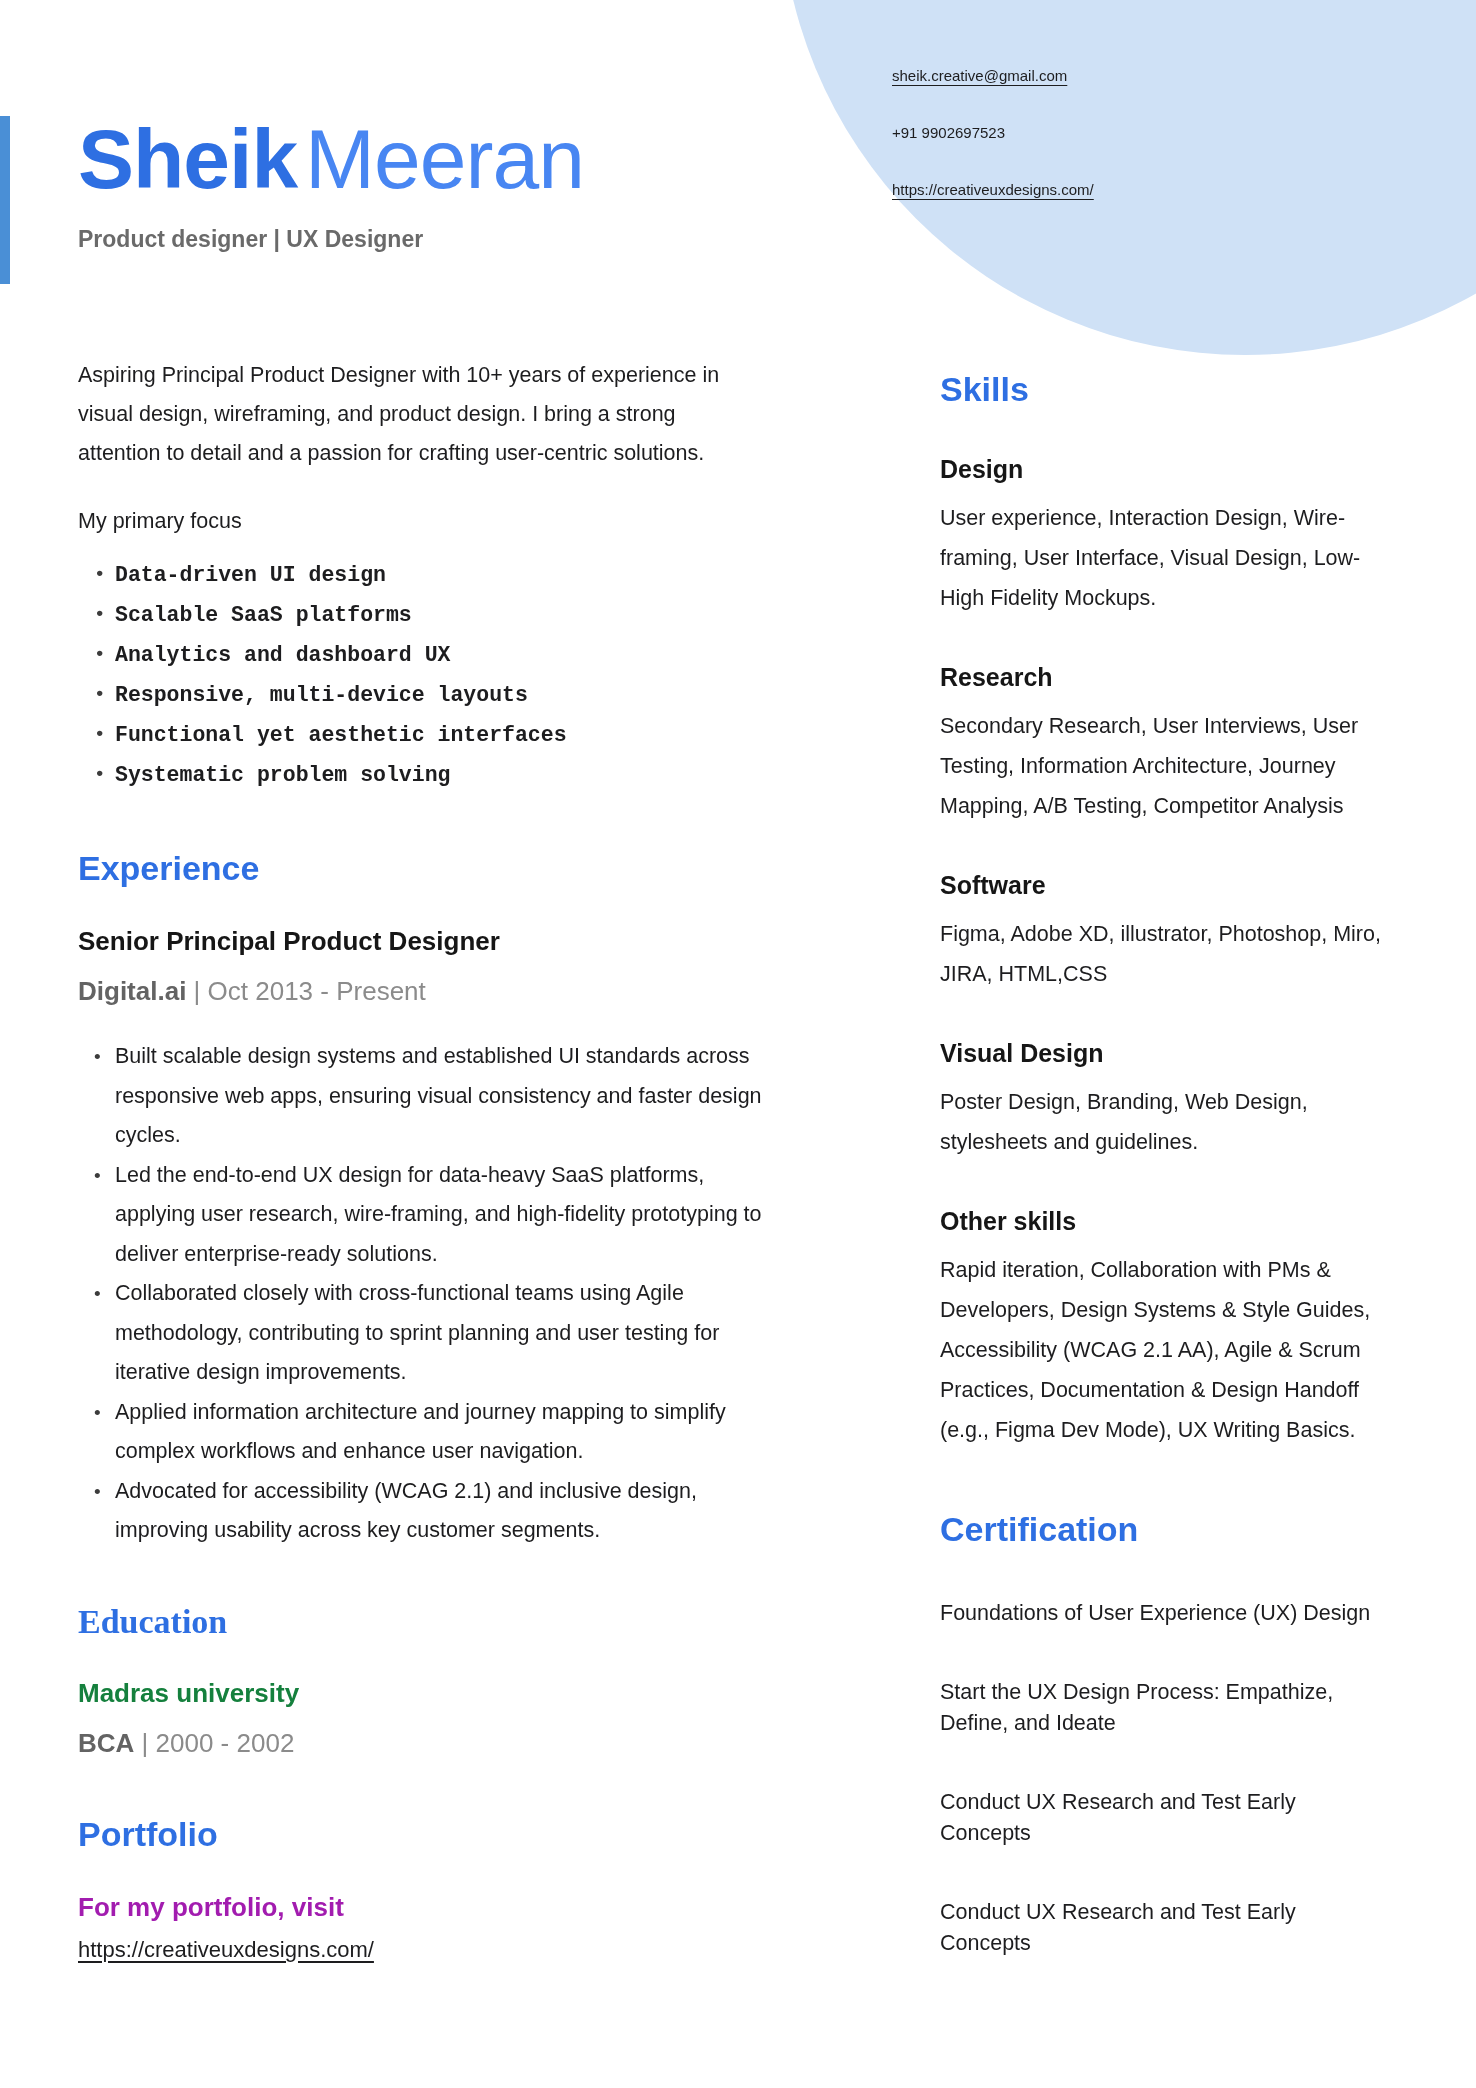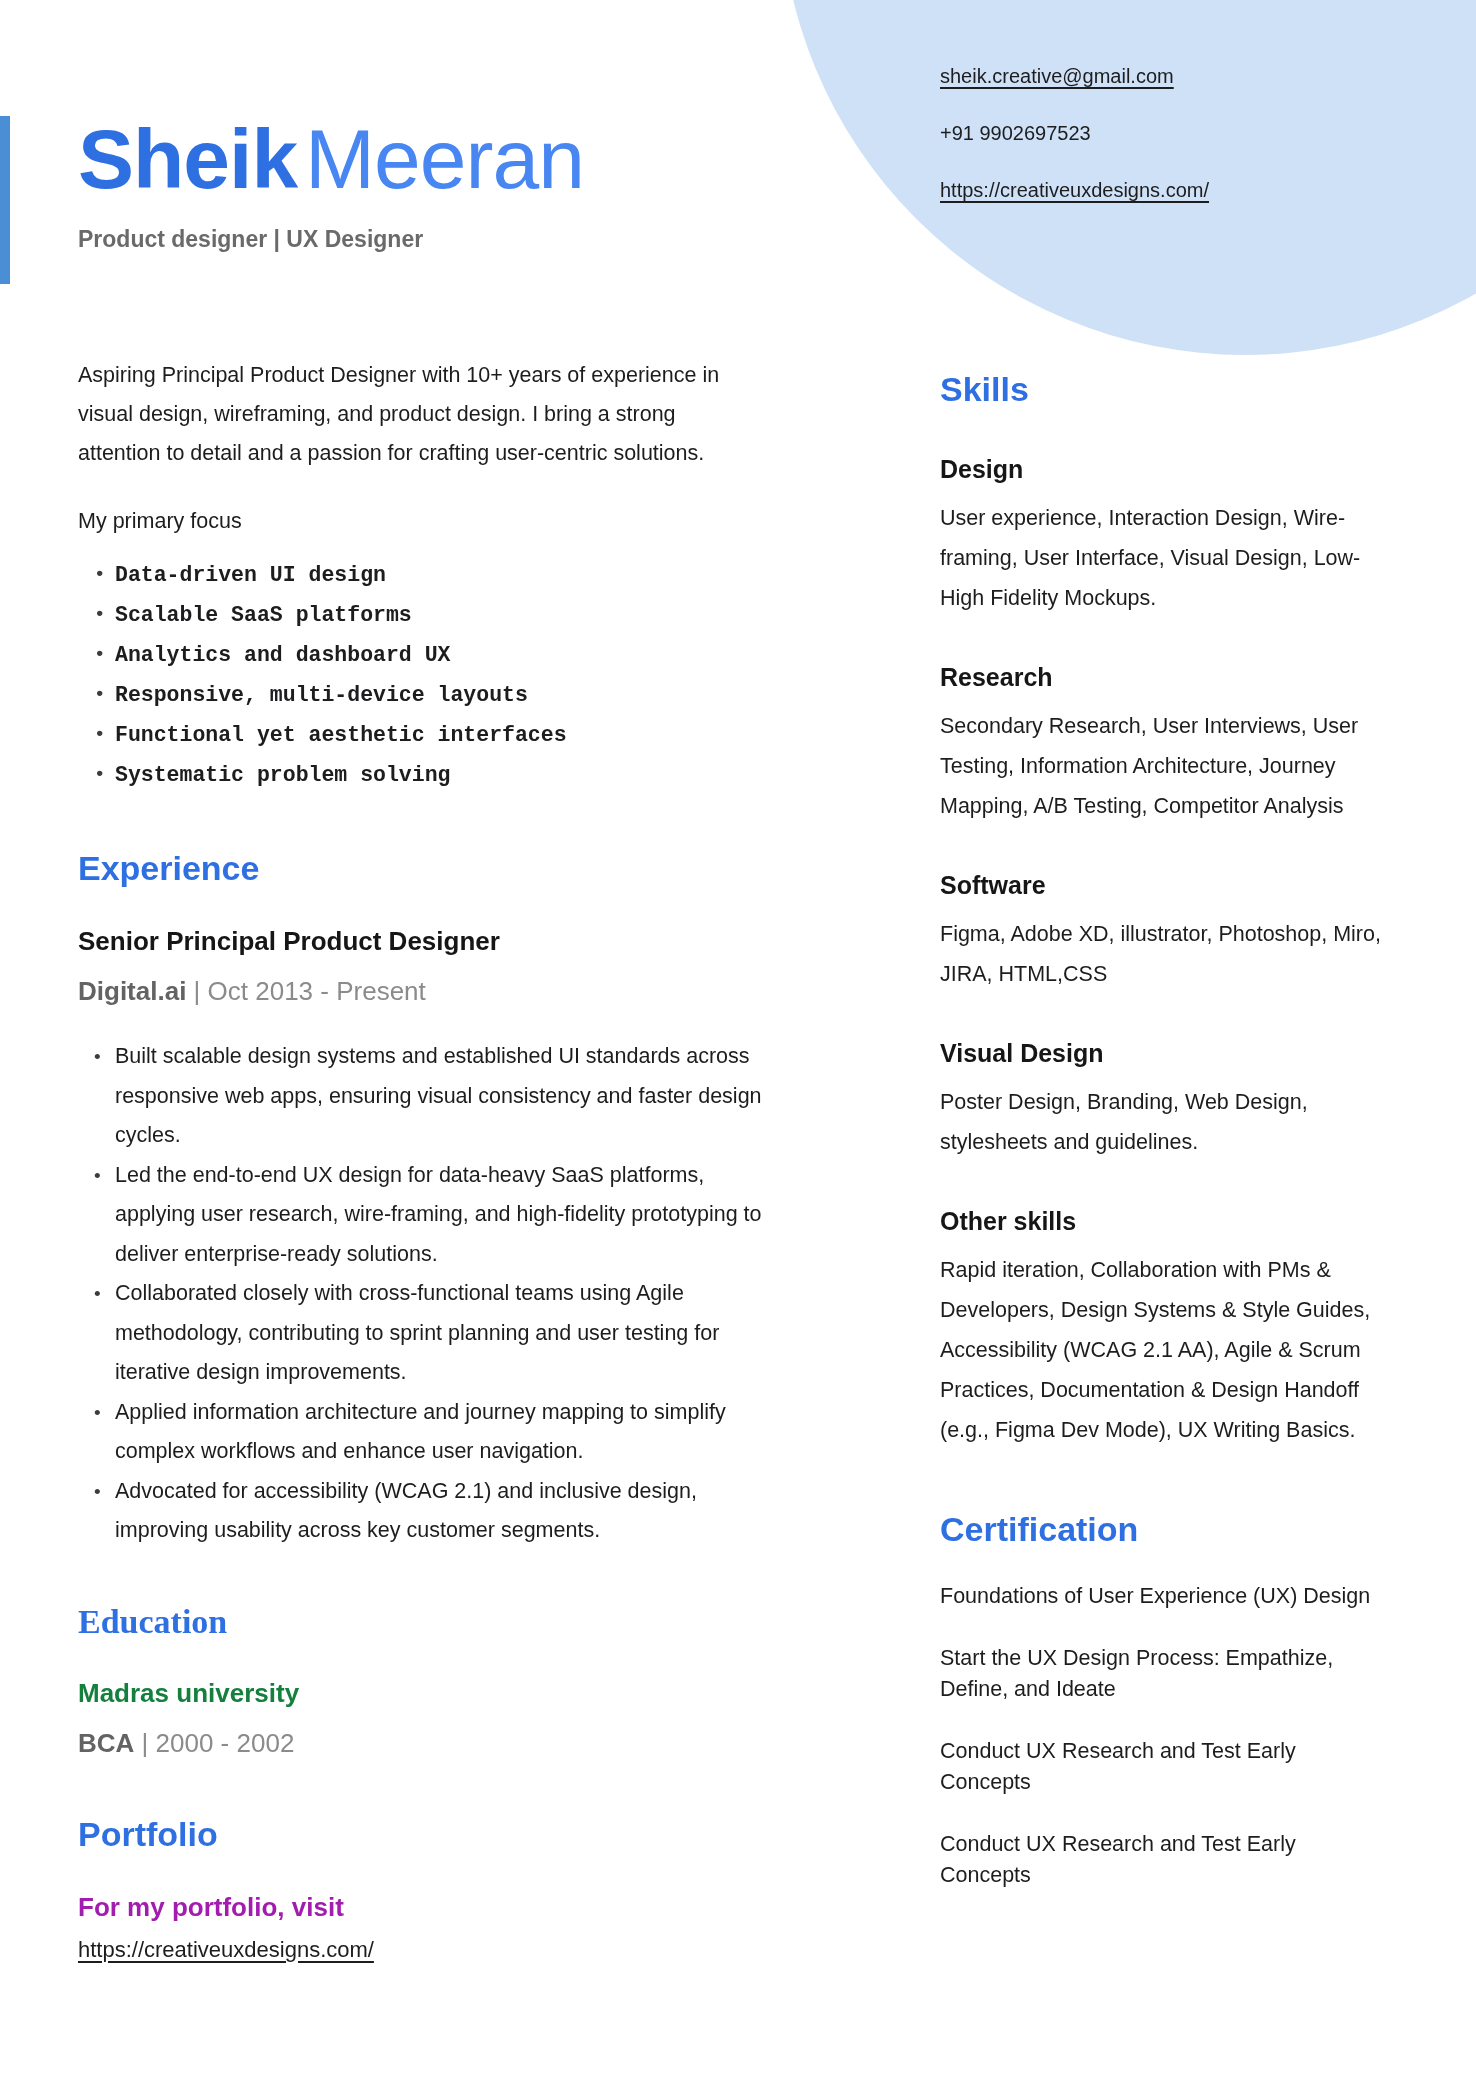--- a/index.html
+++ b/index.html
@@ -33,21 +33,21 @@
     border-radius:50%;
     background:var(--bubble-blue);
   }
   
   .header{position:absolute;left:78px;top:112px;}
   .name{margin:0;font-size:84px;line-height:1.12;letter-spacing:-1px;white-space:nowrap;}
   .name-first{font-weight:700;color:var(--accent-blue);}
   .name-last{font-weight:400;color:var(--name-secondary);margin-left:8px;}
   .subtitle{margin-top:20px;font-size:23px;font-weight:700;color:var(--subtitle-gray);}
   
-  .contact{position:absolute;left:940px;top:64px;font-size:20px;line-height:24px;}
+  .contact{position:absolute;left:892px;top:64px;font-size:15px;line-height:24px;}
   .contact-item{display:block;margin:0 0 33px 0;color:var(--body-ink);}
   a.contact-item{text-decoration:underline;text-underline-offset:4px;color:var(--body-ink);}
   
   .col-left{position:absolute;left:78px;top:356px;width:684px;font-size:21.5px;line-height:39px;}
   .col-right{position:absolute;left:940px;top:368px;width:452px;font-size:21.5px;line-height:40px;}
   p{margin:0;}
   .summary{margin:0;}
   .focus-label{margin-top:29px;}
   ul{list-style:none;margin:0;padding:0 0 0 37px;}
   ul li{position:relative;}
@@ -72,21 +72,21 @@
   .h-portfolio{margin-top:50px;}
   .portfolio-label{margin:36px 0 0 0;font-size:26px;line-height:32px;font-weight:700;color:#a21caf;}
   .portfolio-link{
     display:inline-block;margin-top:7px;font-size:22px;color:var(--body-ink);
     text-decoration:underline;text-underline-offset:4px;
   }
   
   .skill-title{margin:44px 0 0 0;font-size:25px;line-height:31px;font-weight:700;color:#161616;}
   .skill-text{margin-top:13px;}
   .h-certification{margin-top:58px;}
-  .cert-item{margin-top:31px;font-size:21.5px;line-height:31px;}
+  .cert-item{margin-top:48px;font-size:21.5px;line-height:31px;}
 </style>
 </head>
 <body>
 
 <div class="page">
 
   <div class="accent-bar"></div>
   <div class="bubble"></div>
 
   <header class="header">

